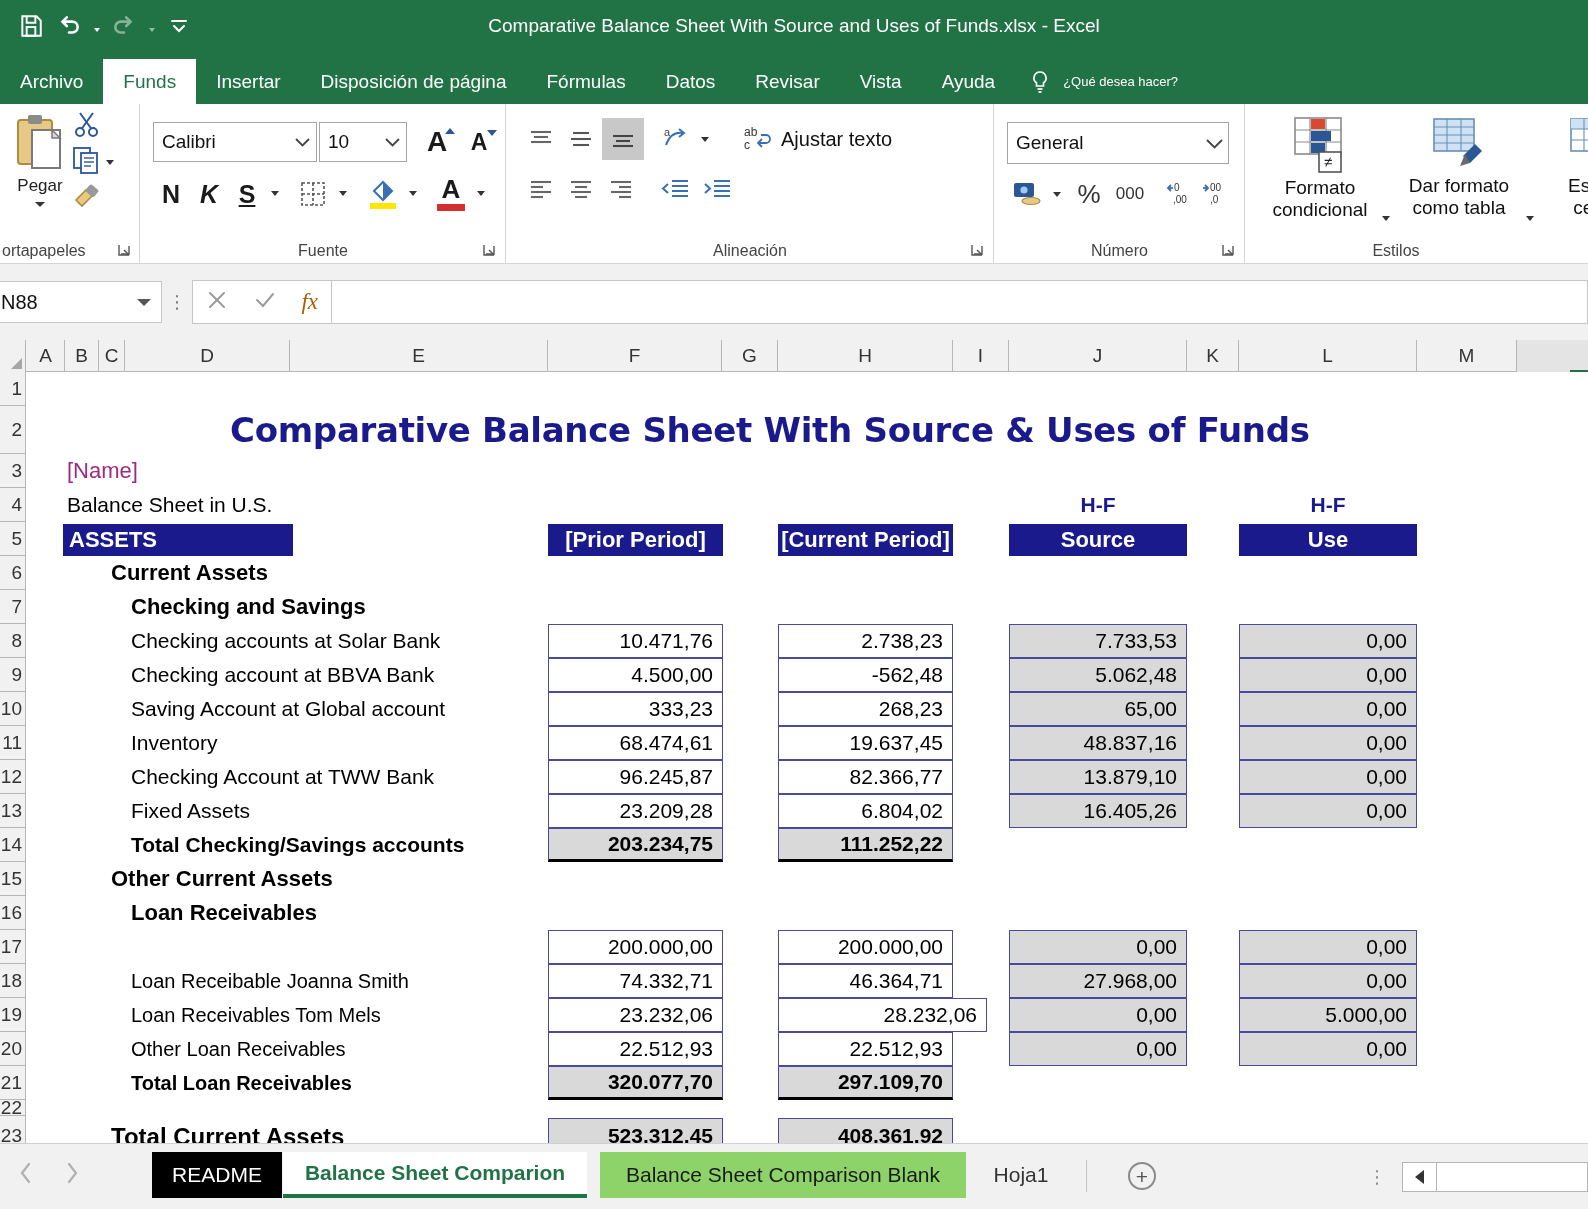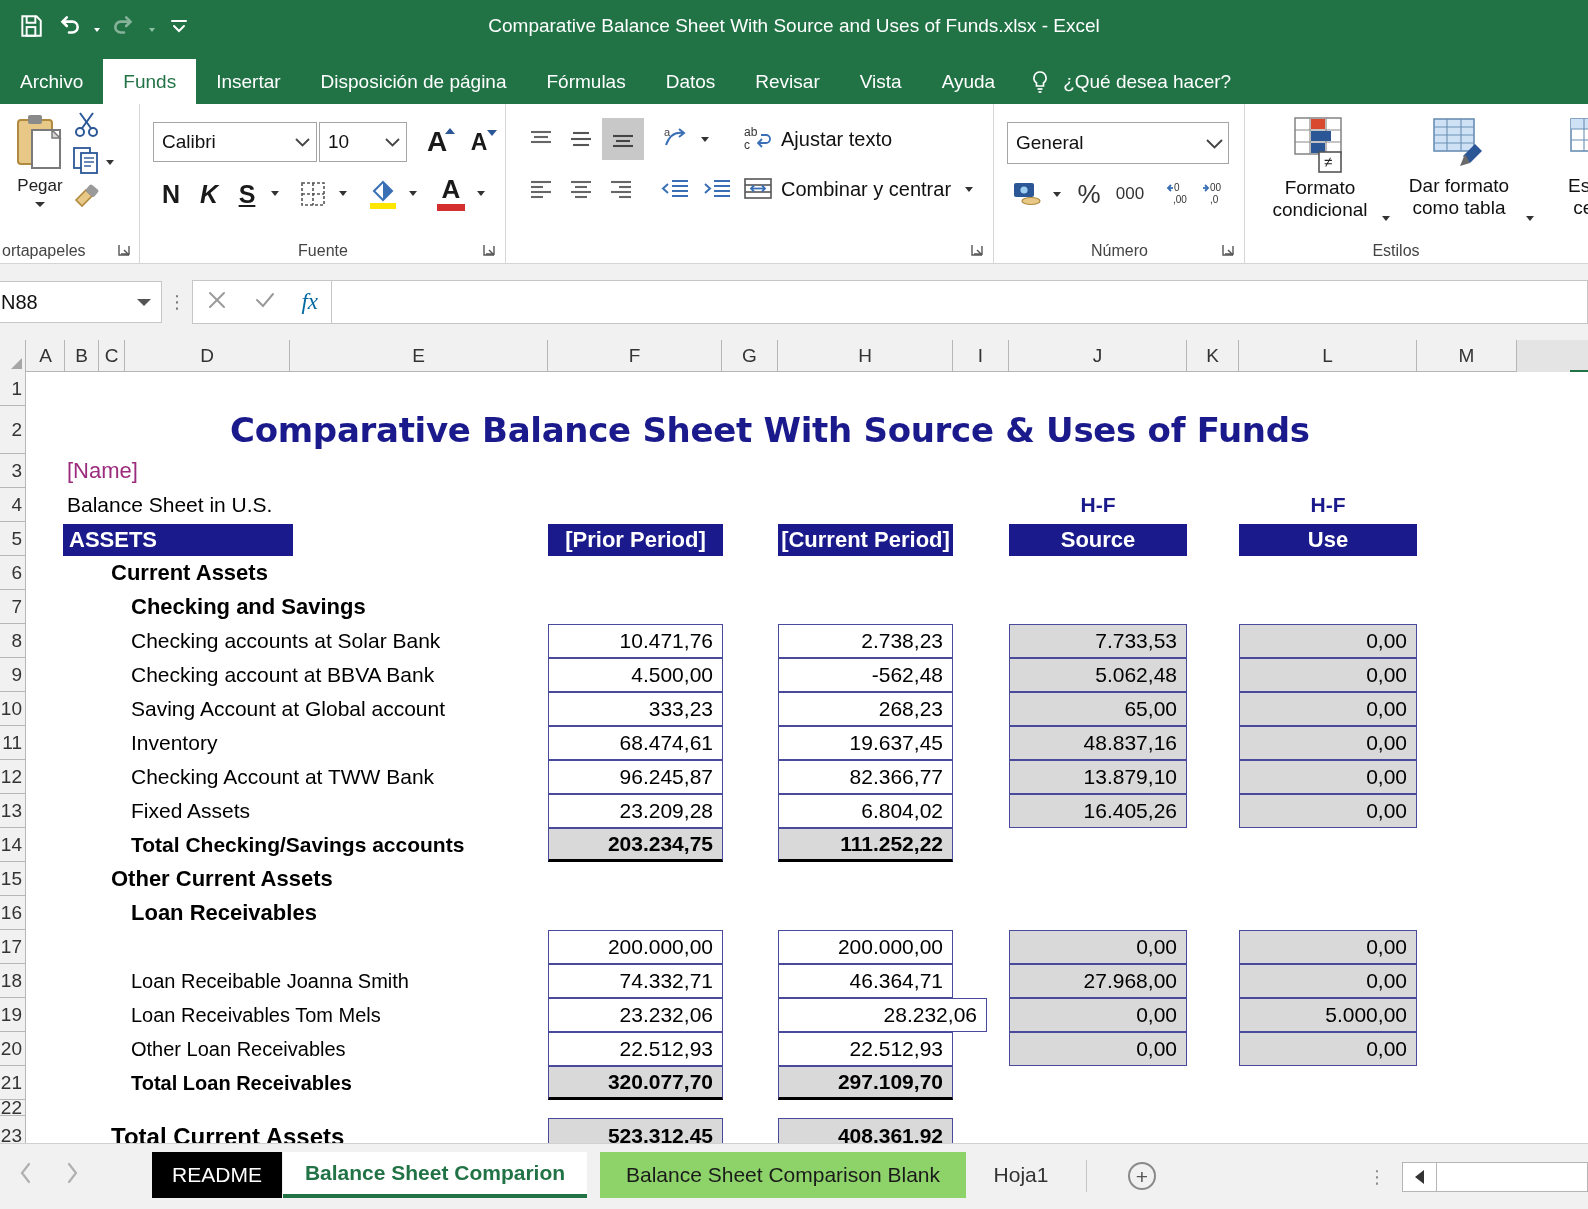--- a/index.html
+++ b/index.html
@@ -57,21 +57,21 @@
     color: #ffffff; font-size: 19px;
     white-space: nowrap;
   }
   .rtab.active {
     background: #ffffff; color: #217346;
     font-weight: normal;
   }
   .tell-me {
     display: flex; align-items: center; gap: 12px;
     height: 45px; padding-left: 14px;
-    color: #ffffff; font-size: 19px;
+    color: #ffffff; font-size: 13px;
   }
   .bulb { width: 22px; height: 26px; position: relative; }
 
   
   .ribbon {
     position: absolute; top: 104px; left: 0;
     width: 1588px; height: 160px;
     background: #ffffff;
     border-bottom: 1px solid #d4d4d4;
   }
@@ -564,32 +564,21 @@
     </div>
     <div class="fmt-btn" style="left:236px; top:16px; height:38px; justify-content:flex-start;">
       <svg width="30" height="30" viewBox="0 0 30 30" fill="none" stroke="#3a6fb5" stroke-width="1.8">
         <text x="1" y="12" font-size="12" fill="#333" stroke="none" font-family="Liberation Sans">ab</text>
         <text x="1" y="25" font-size="12" fill="#333" stroke="none" font-family="Liberation Sans">c</text>
         <path d="M16 19 h7 a4 4 0 0 0 0-8 h-5"></path>
           <polyline points="19,15 15,19 19,23"></polyline>
       </svg>
       <span style="font-size:20px; color:#111; margin-left:8px;">Ajustar texto</span>
     </div>
-    <div class="fmt-btn" style="left:236px; top:66px; height:38px; justify-content:flex-start;">
-      <svg width="30" height="26" viewBox="0 0 30 26" fill="none" stroke="#555" stroke-width="1.6">
-        <rect x="2" y="3" width="26" height="19"></rect>
-          <line x1="2" y1="9" x2="28" y2="9"></line>
-          <line x1="2" y1="16" x2="28" y2="16"></line>
-        <line x1="8" y1="12.5" x2="22" y2="12.5" stroke="#3a6fb5" stroke-width="1.8"></line>
-        <polyline points="11,9.5 8,12.5 11,15.5" stroke="#3a6fb5" stroke-width="1.8"></polyline>
-        <polyline points="19,9.5 22,12.5 19,15.5" stroke="#3a6fb5" stroke-width="1.8"></polyline>
-      </svg>
-      <span style="font-size:20px; color:#111; margin-left:8px;">Combinar y centrar</span>
-      <span class="mini-caret" style="margin-left:14px;"></span>
-    </div>
+    <div class="rgroup-label">Alineación</div>
     <div class="dialog-launcher" style="right:8px;">
       <svg width="16" height="16" viewBox="0 0 16 16" fill="none" stroke="#555" stroke-width="1.4">
         <path d="M3 3v10h10"></path>
           <path d="M13 4v8h-8"></path>
           <line x1="13" y1="13" x2="8" y2="8"></line>
       </svg>
     </div>
   </div>
 
   <div class="rgroup" style="left:995px; width:250px;">
@@ -709,21 +698,21 @@
       <svg width="22" height="22" viewBox="0 0 22 22" stroke="#9a9a9a" stroke-width="2" stroke-linecap="round">
           <line x1="4" y1="4" x2="18" y2="18"></line>
           <line x1="18" y1="4" x2="4" y2="18"></line>
         </svg>
     </span>
     <span>
       <svg width="22" height="22" viewBox="0 0 22 22" fill="none" stroke="#9a9a9a" stroke-width="2" stroke-linecap="round">
           <polyline points="3,11 9,17 19,5"></polyline>
         </svg>
     </span>
-    <span style="font-style:italic; font-family:'Liberation Serif',serif; font-size:23px; color:#0369a1;">fx</span>
+    <span style="font-style:italic; font-family:'Liberation Serif',serif; font-size:23px; color:#a16207;">fx</span>
   </div>
   <div class="fb-input"></div>
 </div>
 
 <div class="grid-wrap">
 
   <div class="colhead">
     <div class="corner-box"></div>
     <div class="ch" style="left:27px; width:38px;">A</div>
     <div class="ch" style="left:65px; width:34px;">B</div>

